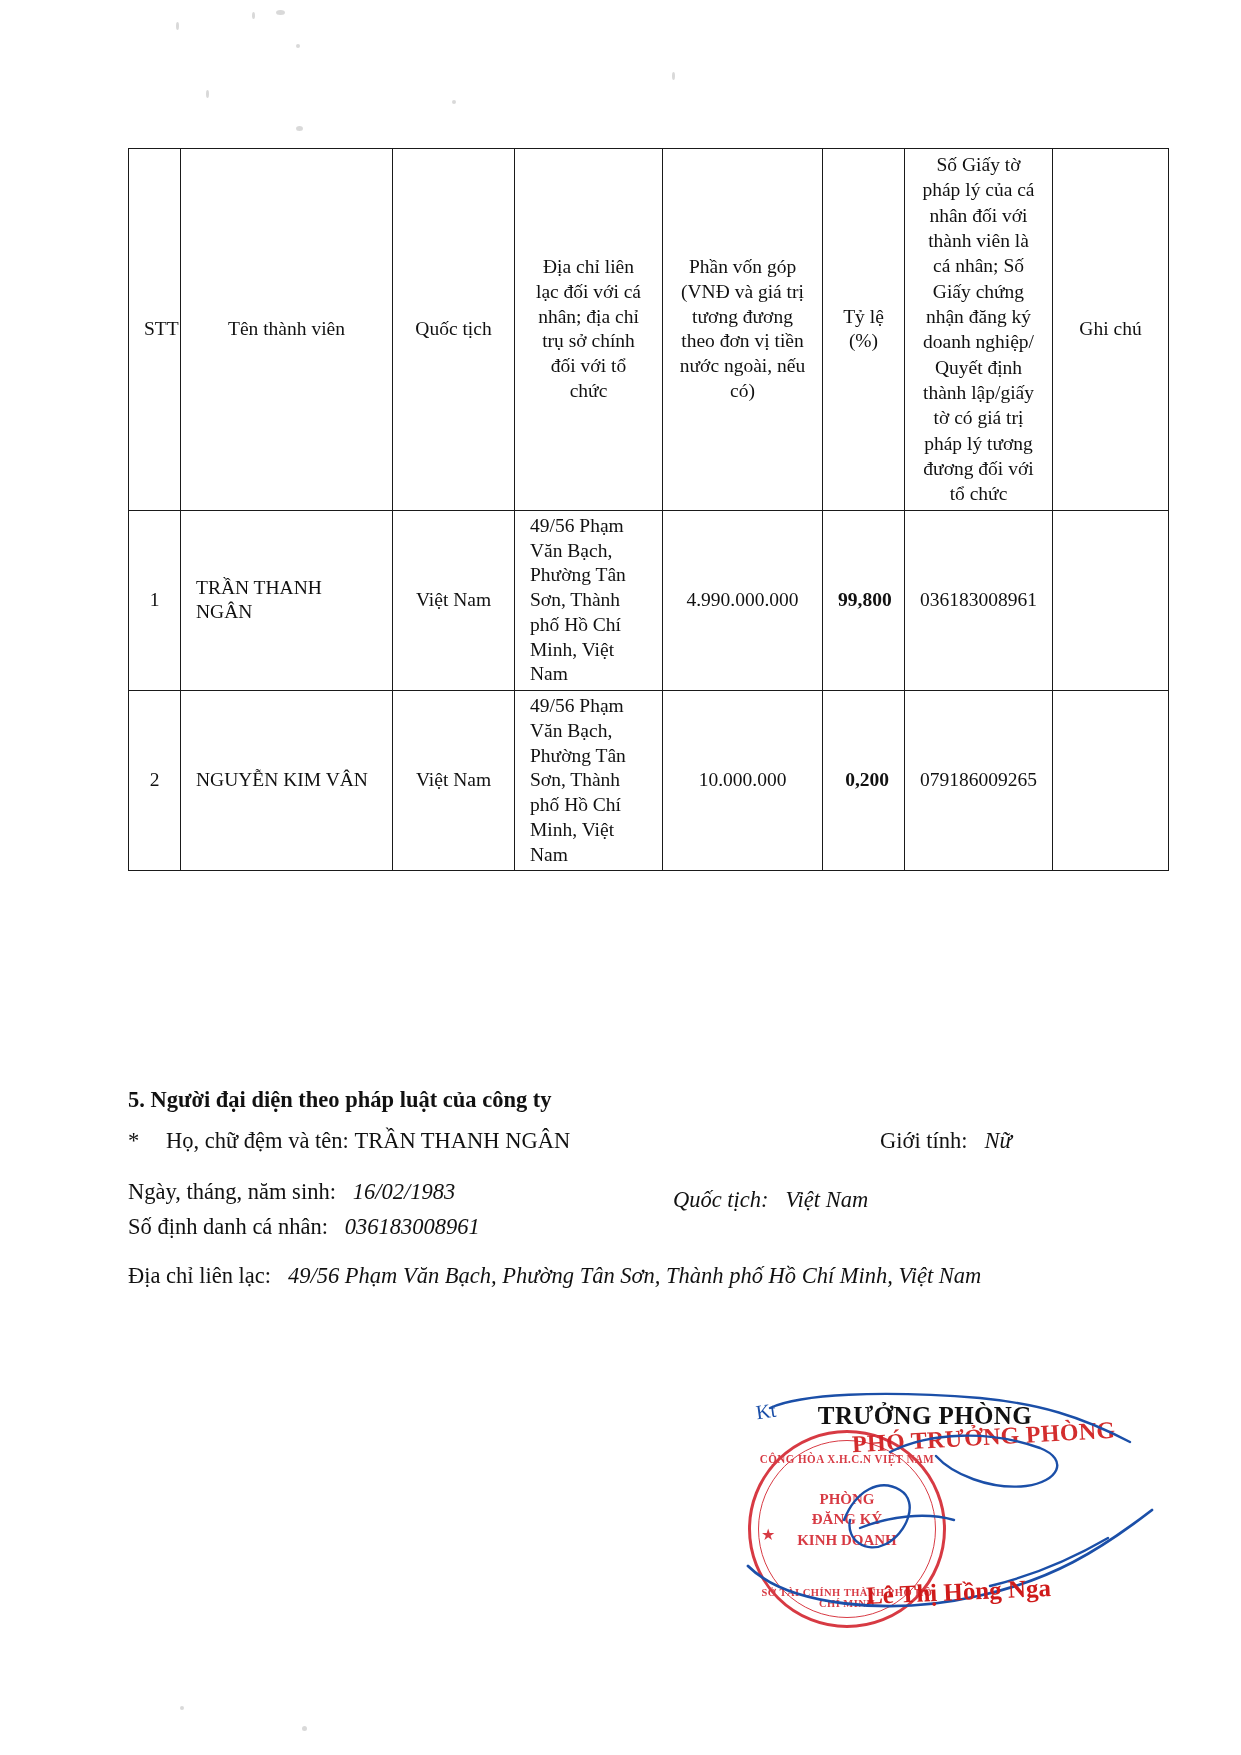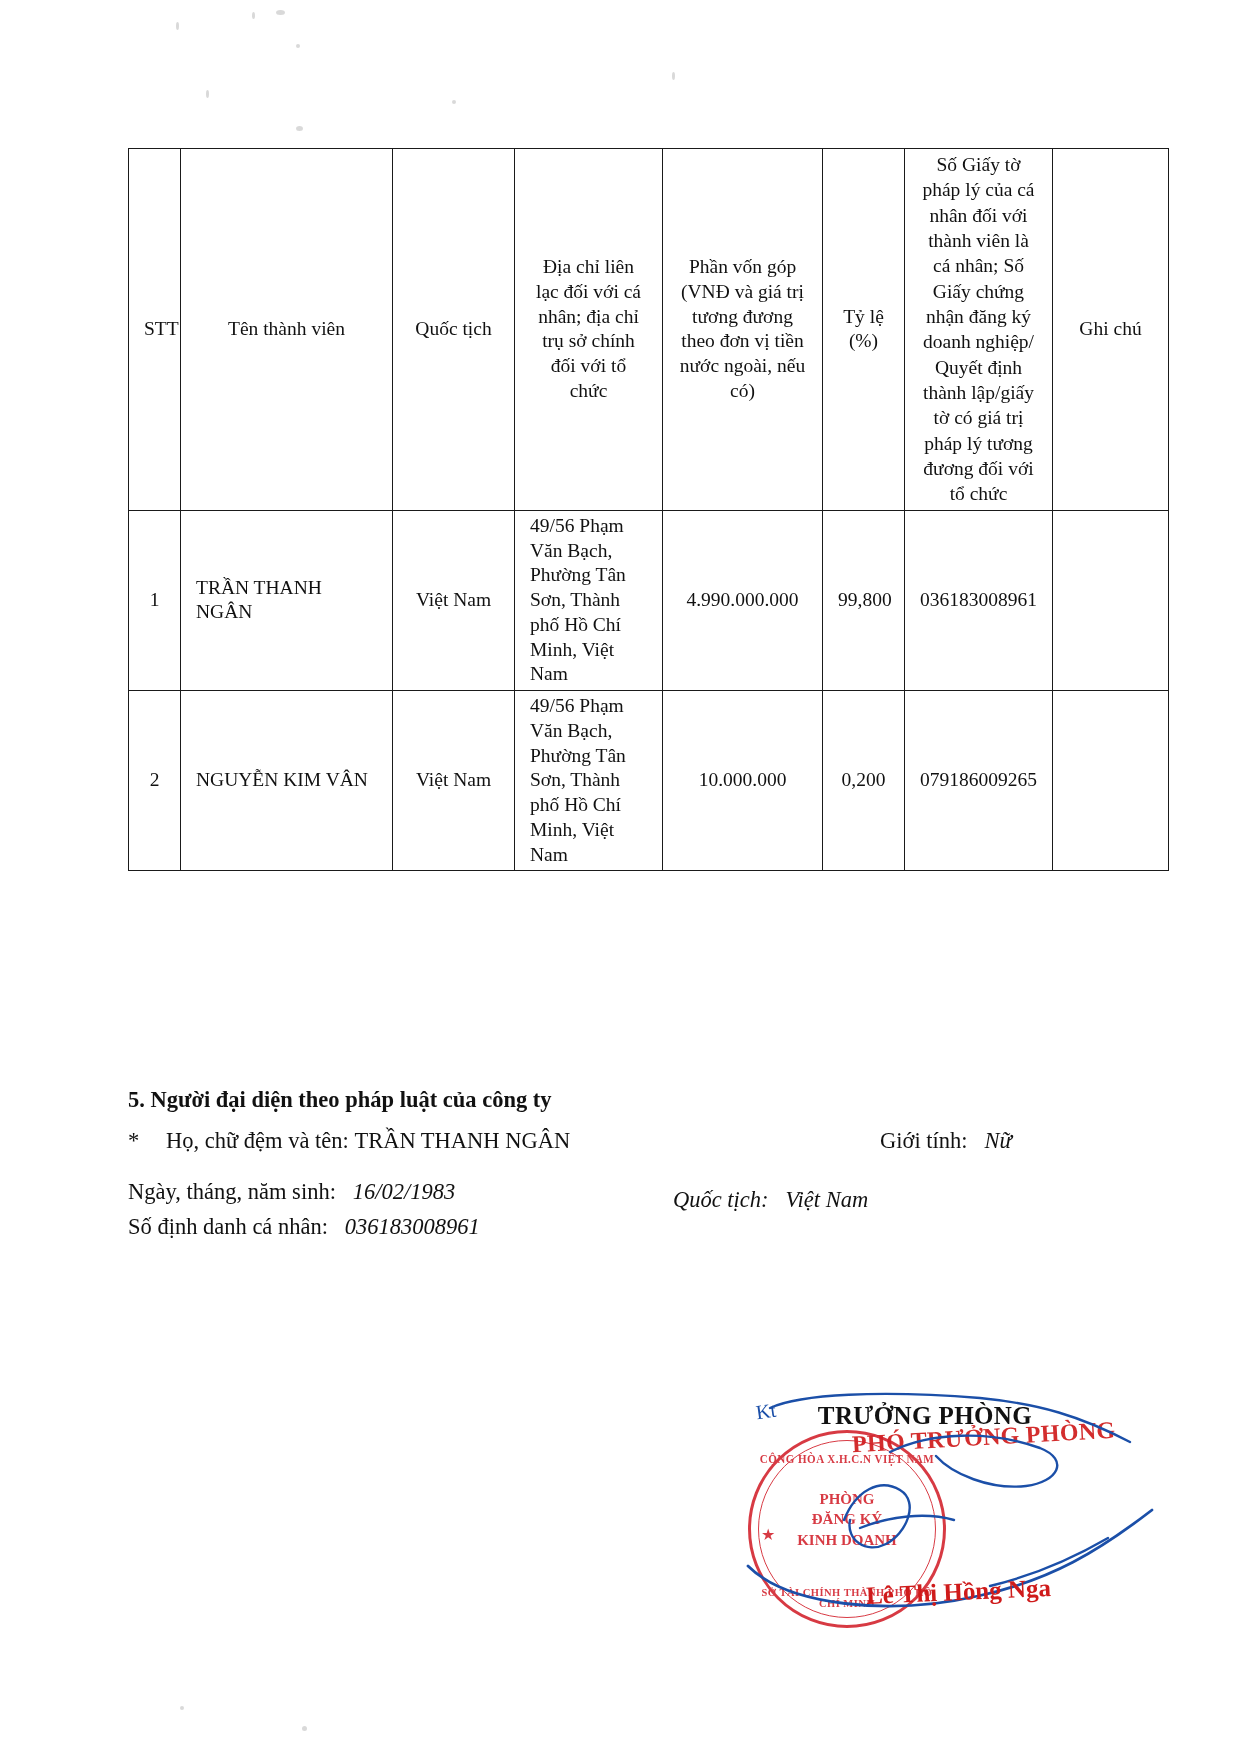--- a/index.html
+++ b/index.html
@@ -64,21 +64,21 @@
   th.c-doc   { width: 148px; }
   th.c-note  { width: 116px; }
 
   thead .hdr-wide { padding-left: 2px; padding-right: 2px; }
 
   td.stt   { text-align: center; }
   td.name  { text-align: left; padding-left: 8px; }
   td.nat   { text-align: center; }
   td.addr  { text-align: left; padding-left: 6px; }
   td.cap   { text-align: center; }
-  td.pct   { text-align: center; }
+  td.pct   { text-align: right; font-weight: bold; }
   td.doc   { text-align: left; padding-left: 7px; }
   td.note  { }
 
   .hdr-tall { font-size: 19.5px; line-height: 1.30; }
 
   
   .sec5 {
     position: absolute;
     left: 128px;
     top: 1083px;
@@ -297,20 +297,25 @@
       </span>
     </div>
 
     <div class="row">
       <span>Số định danh cá nhân:</span>
       <span>&nbsp;</span>
       <span class="ital">036183008961</span>
     </div>
 
 
+    <div class="row gap-top2">
+      <span>Địa chỉ liên lạc:</span>
+      <span>&nbsp;</span>
+      <span class="ital">49/56 Phạm Văn Bạch, Phường Tân Sơn, Thành phố Hồ Chí Minh, Việt Nam</span>
+    </div>
   </div>
 
   <div class="sig-block">
     <div class="sig-title">TRƯỞNG PHÒNG</div>
   </div>
   <div class="sig-initials">Kt</div>
   <div class="sig-sub">PHÓ TRƯỞNG PHÒNG</div>
 
   <div class="stamp">
     <div class="stamp-arc-top">CỘNG HÒA X.H.C.N VIỆT NAM</div>

